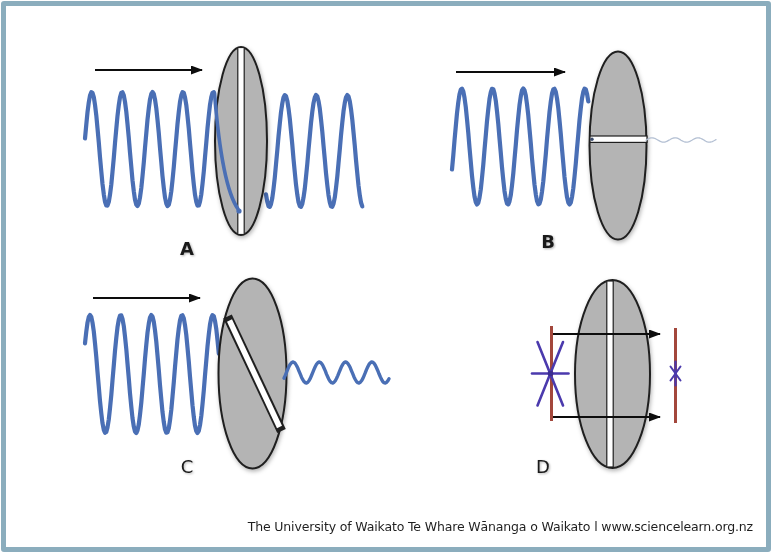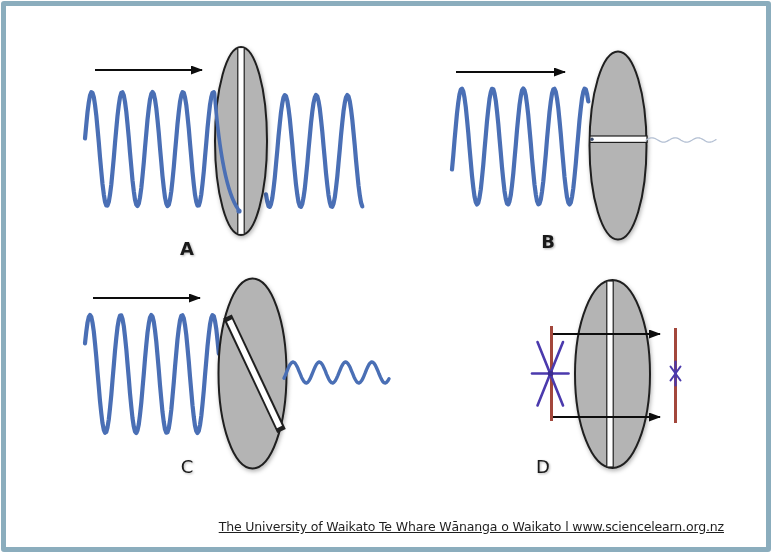--- a/index.html
+++ b/index.html
@@ -49,26 +49,25 @@
     font-size: 18px;
     text-anchor: middle;
     filter: drop-shadow(1px 1px 1px rgba(0,0,0,0.30));
   }
   .panel-label.bold { font-weight: 700; }
   .red-line { stroke: var(--red-line, #a3473c); stroke-width: 3; stroke-linecap: butt; }
   .purple   { stroke: var(--purple-star, #4b3aad); stroke-linecap: round; fill: none; }
   .attribution {
     position: absolute;
     top: 519px;
-    right: 48px;
+    right: 19px;
     font-size: 12.5px;
     letter-spacing: -0.15px;
     color: var(--attribution-color, #1f1f1f);
     white-space: nowrap;
-    text-decoration: underline;
   }
 </style>
 </head>
 <body>
 
 <div class="frame"></div>
 
 <svg class="diagram" viewBox="0 0 772 553">
   <defs>
     <marker id="ah" markerUnits="userSpaceOnUse" markerWidth="13" markerHeight="10" refX="11" refY="4.5" orient="auto">

